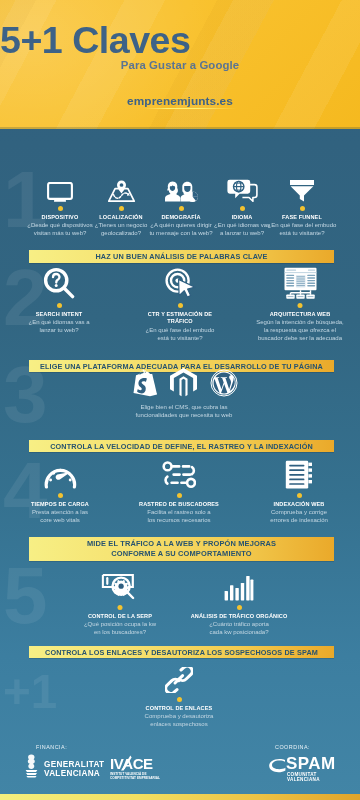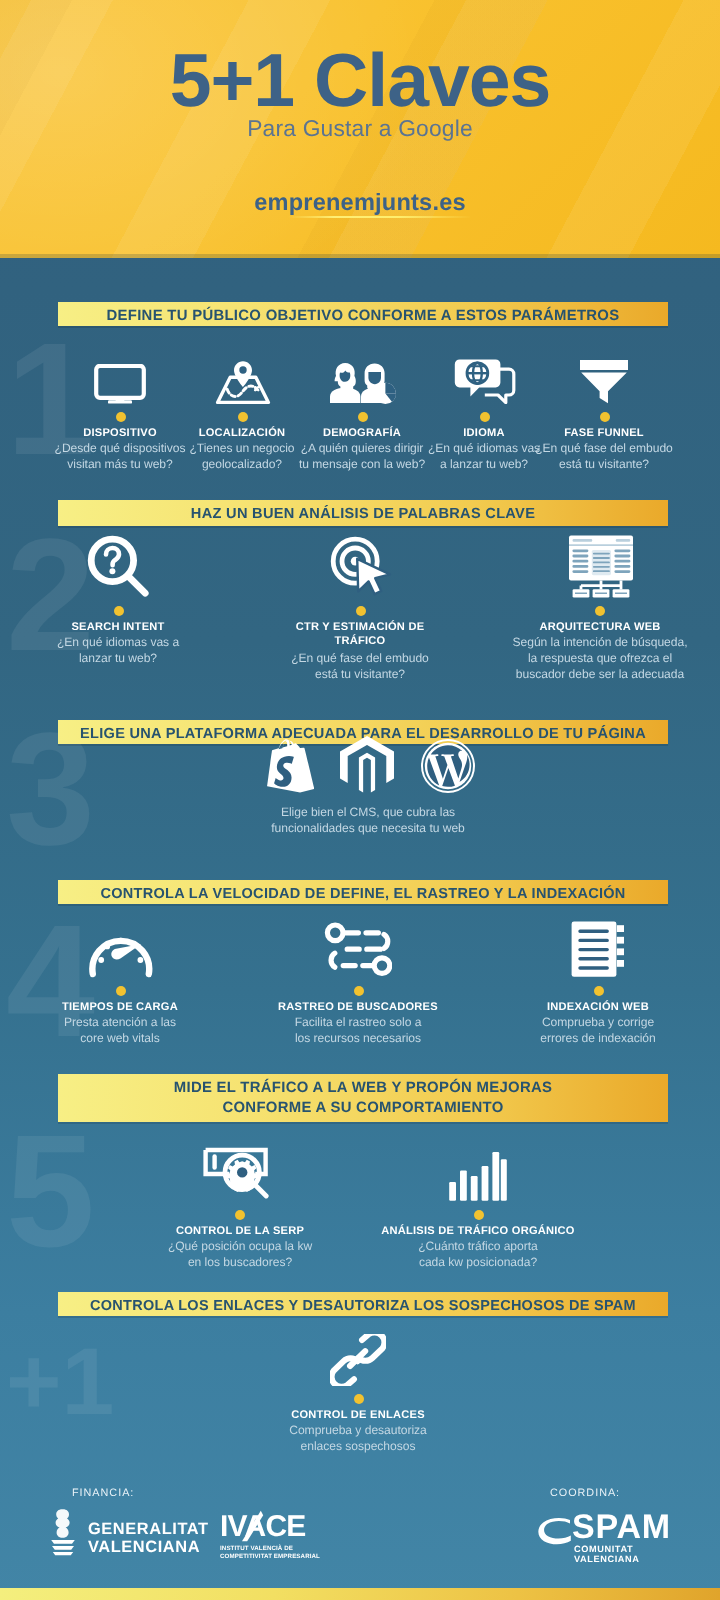--- a/index.html
+++ b/index.html
@@ -17,24 +17,24 @@
      rgba(255,255,255,0.00) 0px,rgba(255,255,255,0.00) 26px,
      rgba(255,255,255,0.075) 26px,rgba(255,255,255,0.075) 62px,
      rgba(255,255,255,0.00) 62px,rgba(255,255,255,0.00) 96px);}
 .hdr .stripes2{position:absolute;inset:-80px;
   background:repeating-linear-gradient(118deg,
      rgba(170,110,0,0.00) 0px,rgba(170,110,0,0.00) 90px,
      rgba(170,110,0,0.055) 90px,rgba(170,110,0,0.055) 140px,
      rgba(170,110,0,0.00) 140px,rgba(170,110,0,0.00) 210px);}
 .hdr .glow{position:absolute;left:-60px;top:-30px;width:300px;height:220px;
   background:radial-gradient(ellipse at 30% 30%,rgba(255,255,255,0.16),rgba(255,255,255,0) 62%);}
-.hdr-title{position:absolute;left:0;top:18px;width:360px;text-align:center;
+.hdr-title{position:absolute;left:0;top:18px;width:360px;
   font-size:37.6px;font-weight:bold;color:#3d6287;letter-spacing:-0.5px;line-height:44px}
 .hdr-sub{position:absolute;left:0;top:59px;width:360px;text-align:center;
-  font-size:11.4px;color:#5b7492;letter-spacing:0.1px;font-weight:400}
+  font-size:11.4px;color:#5b7492;letter-spacing:0.1px;font-weight:700}
 .hdr-brand{position:absolute;left:0;top:93.5px;width:360px;text-align:center;
   font-size:11.8px;color:#3d6287;font-weight:bold;letter-spacing:0.1px}
 .hdr-underline{position:absolute;left:144px;top:107.5px;width:92px;height:1.6px;
   background:linear-gradient(90deg,rgba(255,245,130,0) 0%,#ffef74 25%,#ffee6c 60%,rgba(255,240,120,0) 100%)}
 .hdr-rule{position:absolute;left:0;top:127px;width:360px;height:2.5px;background:rgba(28,60,70,0.22)}
 
 
 .band{position:absolute;left:29px;width:305px;
   background:linear-gradient(90deg,#f7ef85 0%,#f6e372 30%,#f2cb4f 68%,#eaa92a 100%);
   color:#27536f;font-weight:bold;text-align:center;letter-spacing:0.15px;
@@ -70,23 +70,20 @@
     <div class="stripes2"></div>
     <div class="glow"></div>
     <div class="hdr-title">5+1 Claves</div>
     <div class="hdr-sub">Para Gustar a Google</div>
     <div class="hdr-brand">emprenemjunts.es</div>
     <div class="hdr-underline"></div>
     <div class="hdr-rule"></div>
   </div>
 
   <div class="ghost" style="left:3px;top:159.5px;font-size:80px;">1</div>
-  <div class="band" style="top:151px;height:12px;font-size:7.45px;">
-    <span>DEFINE TU PÚBLICO OBJETIVO CONFORME A ESTOS PARÁMETROS</span>
-  </div>
 
   <div class="item" style="left:60px;top:178px;width:84px;">
     <div class="ico" style="height:24px;">
       <svg width="26" height="20" viewBox="0 0 26 20" fill="none">
         <rect x="1.1" y="0.9" width="23.8" height="16.0" rx="1.9" stroke="#fff" stroke-width="2.1"></rect>
         <path d="M11.6 16.9h2.8l.9 1.6h-4.6z" fill="#fff"></path>
         <rect x="7.0" y="18.1" width="12.0" height="1.7" rx="0.6" fill="#fff"></rect>
       </svg>
     </div>
     <div class="dot" style="margin-top:4px"></div>

